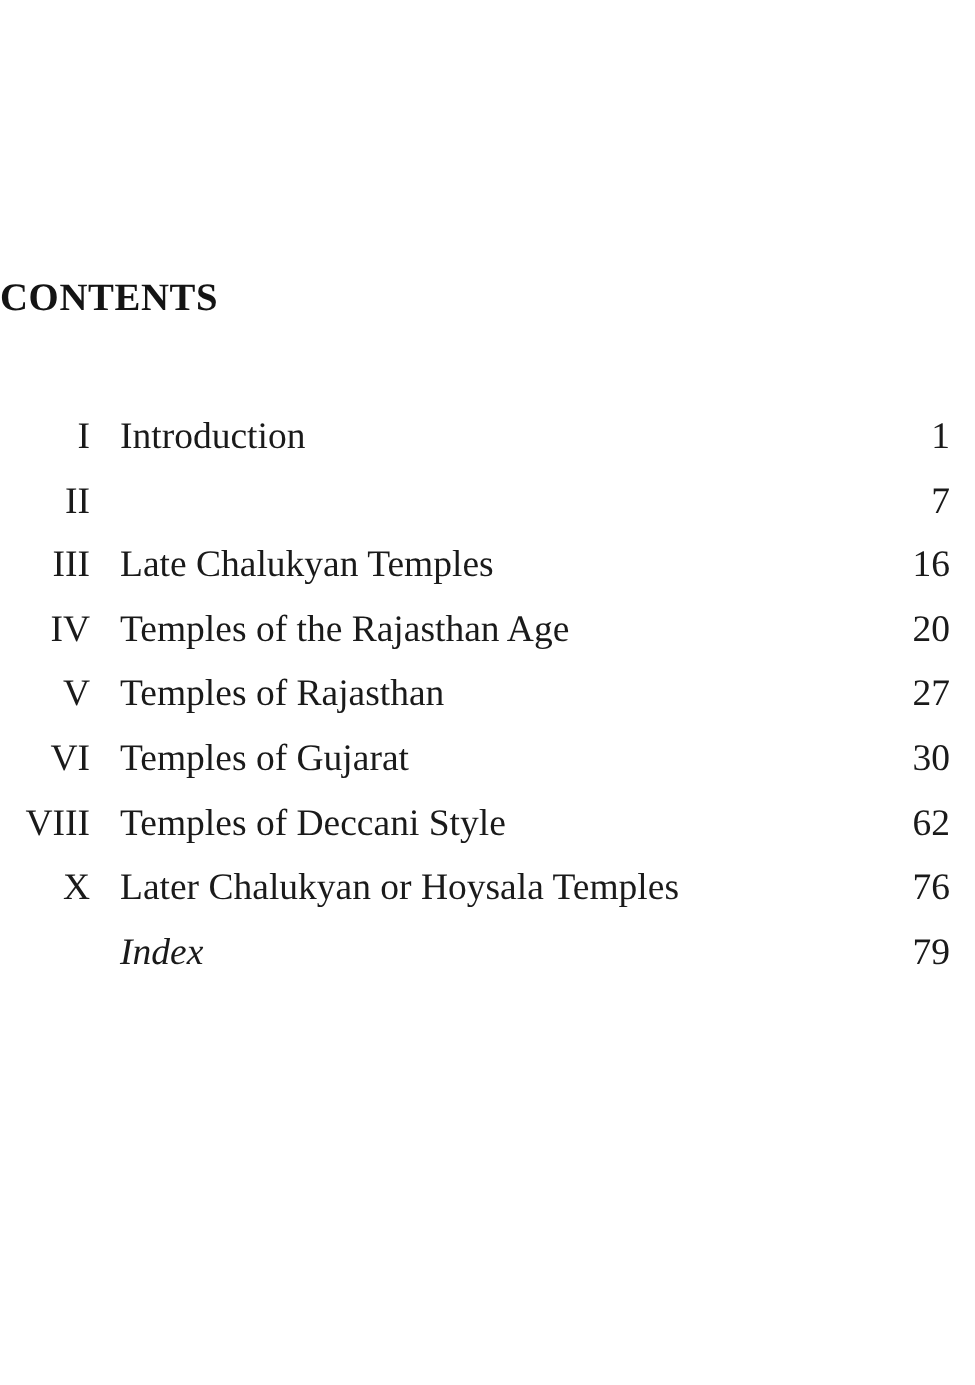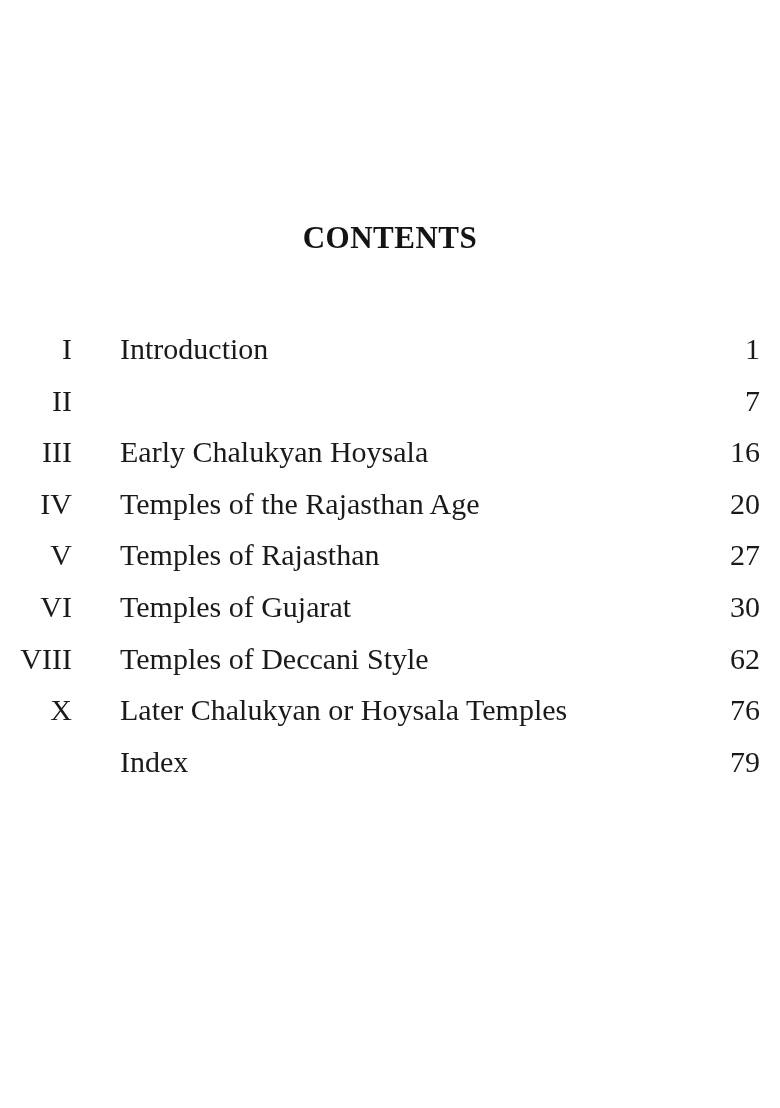--- a/index.html
+++ b/index.html
@@ -13,21 +13,21 @@
       position: relative;
       overflow: hidden;
       font-family: "Liberation Serif", "DejaVu Serif", serif;
       color: #1a1a1a;
     }
     .page-title {
       position: absolute;
       top: 220px;
       left: 0;
       width: 780px;
-      text-align: center;
+      text-align: left;
       font-weight: bold;
       font-size: 31px;
       letter-spacing: 0.5px;
       color: #141414;
     }
     .toc {
       position: absolute;
       top: 327px;
       left: 0;
       width: 780px;
@@ -43,23 +43,23 @@
       right: 708px;
       top: 0;
       text-align: right;
       white-space: nowrap;
     }
     .toc-title {
       position: absolute;
       left: 96px;
       top: 0;
       white-space: nowrap;
-      margin-left: 24px;
     }
     .toc-title.italic {
+      font-style: italic;
     }
     .toc-page {
       position: absolute;
       right: 20px;
       top: 0;
       text-align: right;
       white-space: nowrap;
     }
   </style>
 </head>
@@ -72,21 +72,21 @@
     <span class="toc-numeral">I</span>
     <span class="toc-title">Introduction</span>
     <span class="toc-page">1</span>
   </div>
   <div class="toc-row">
     <span class="toc-numeral">II</span>
     <span class="toc-page">7</span>
   </div>
   <div class="toc-row">
     <span class="toc-numeral">III</span>
-    <span class="toc-title">Early Chalukyan Hoysala</span>
+    <span class="toc-title">Late Chalukyan Temples</span>
     <span class="toc-page">16</span>
   </div>
   <div class="toc-row">
     <span class="toc-numeral">IV</span>
     <span class="toc-title">Temples of the Rajasthan Age</span>
     <span class="toc-page">20</span>
   </div>
   <div class="toc-row">
     <span class="toc-numeral">V</span>
     <span class="toc-title">Temples of Rajasthan</span>

